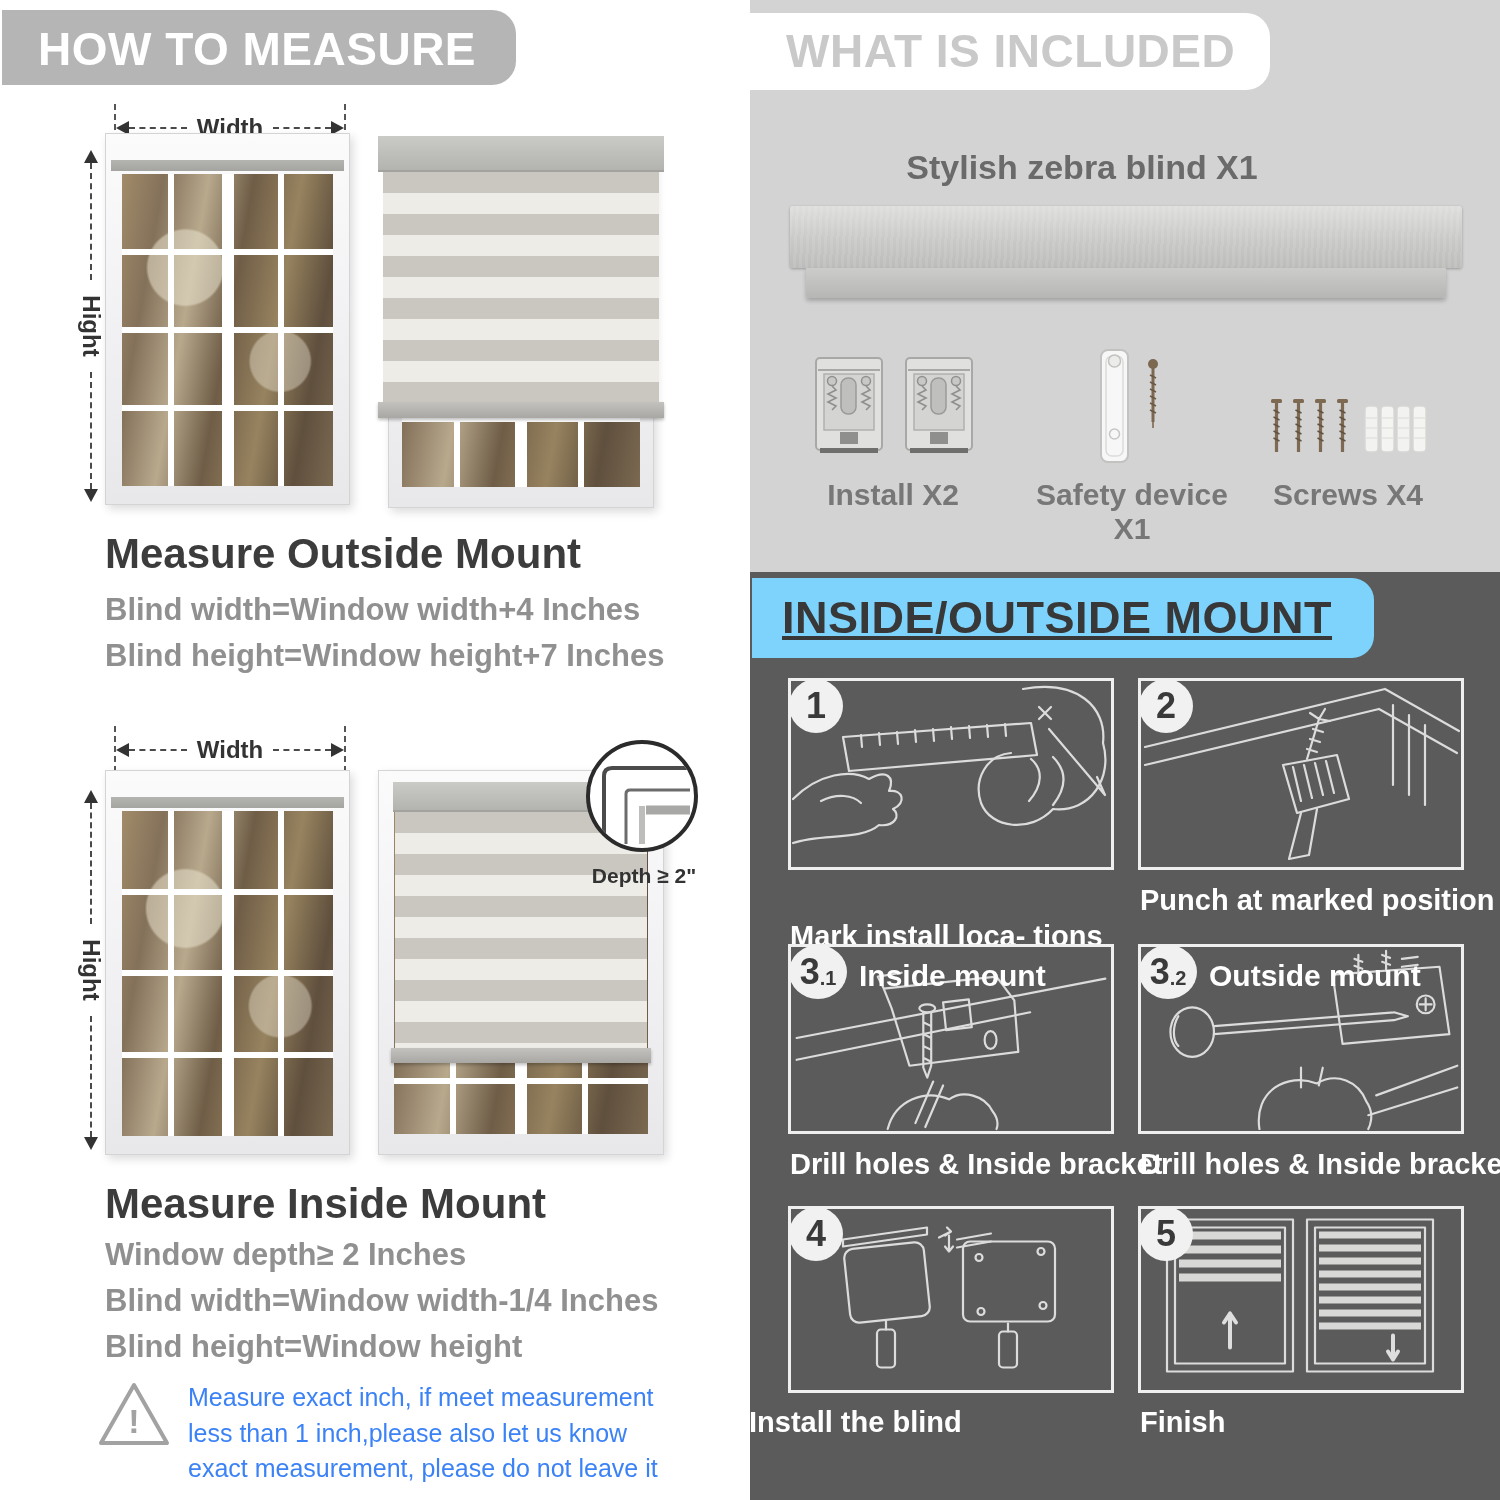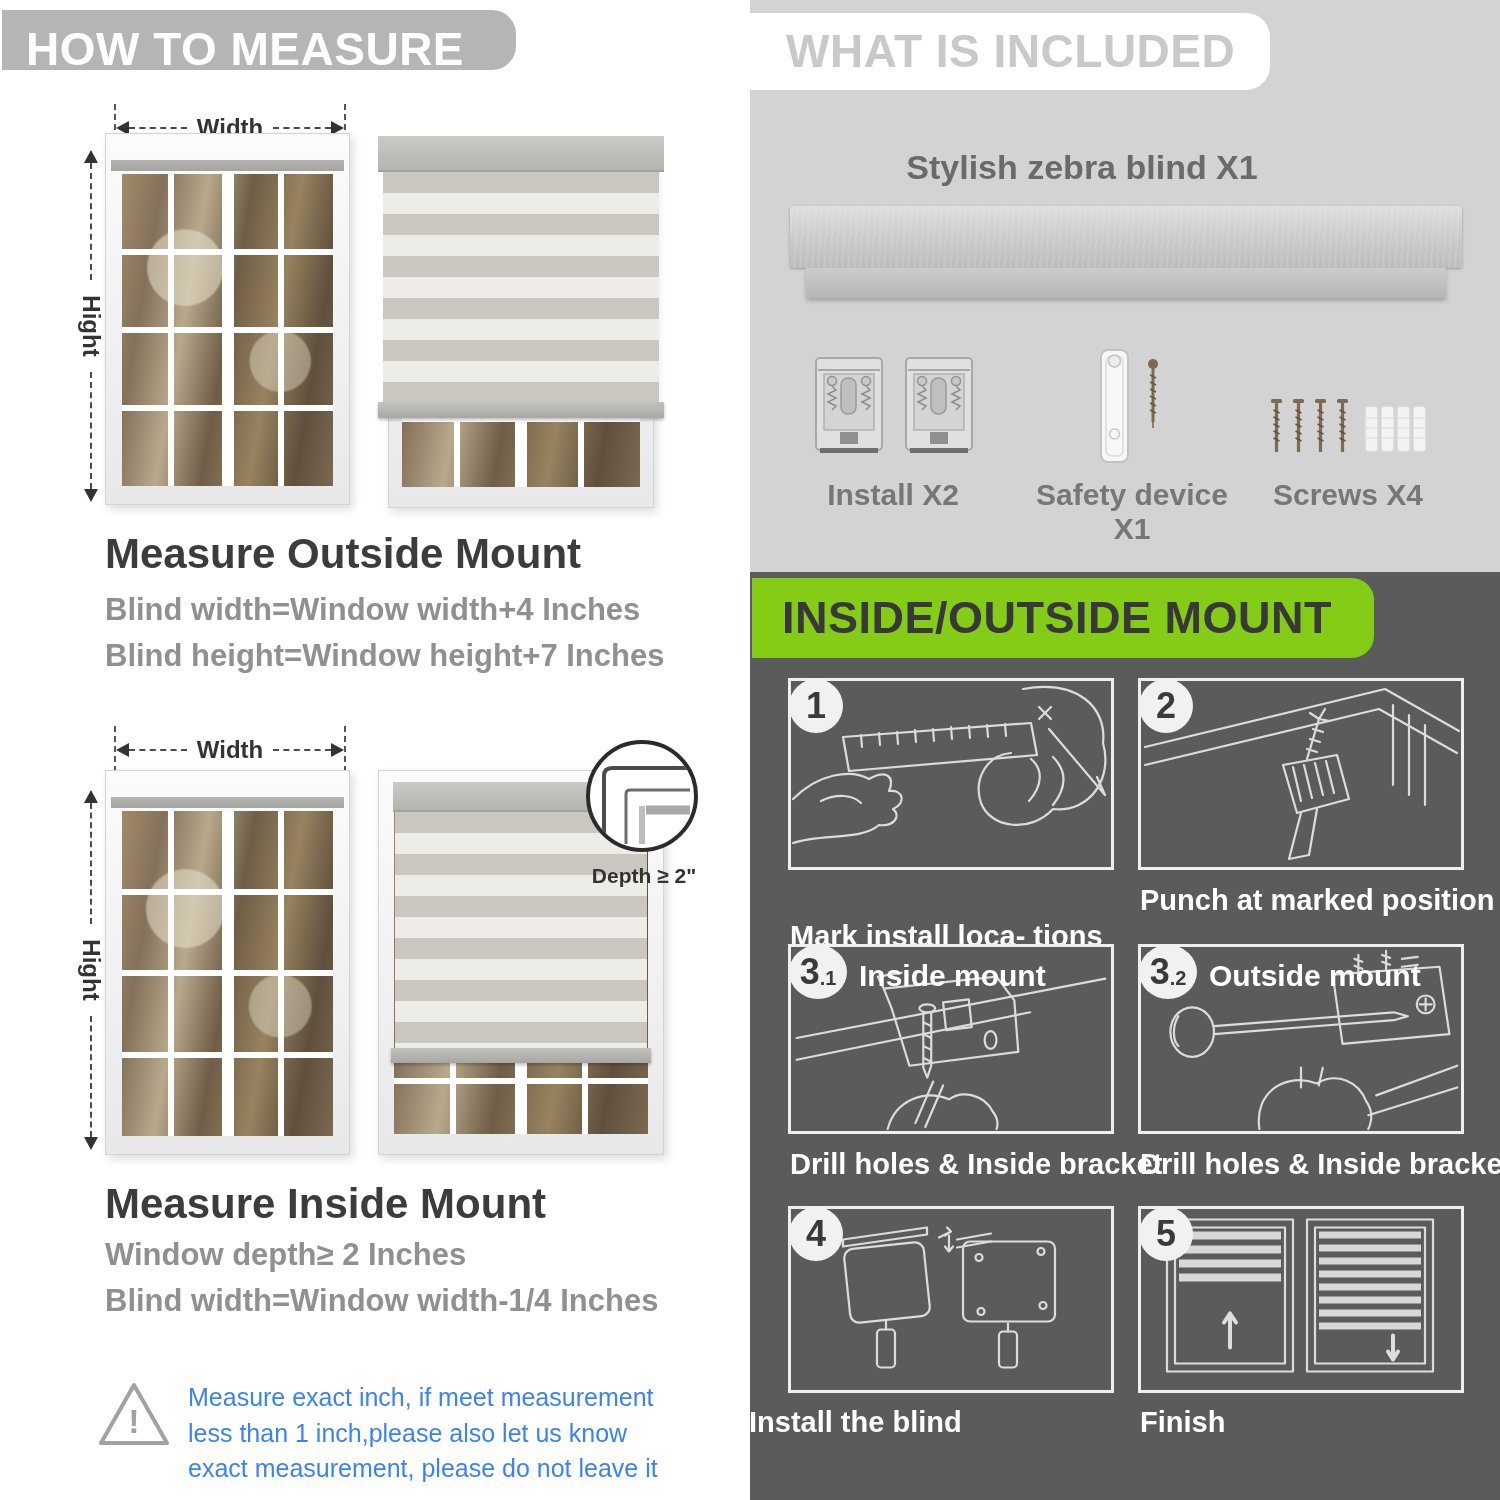--- a/index.html
+++ b/index.html
@@ -1,26 +1,26 @@
 <!DOCTYPE html>
 <html><head>
 <meta charset="utf-8">
 <title>Zebra Blind Guide</title>
 <style>
   html,body{margin:0;padding:0;background:#fff;}
   .page{position:relative;width:1500px;height:1500px;background:#ffffff;overflow:hidden;
         font-family:"Liberation Sans",sans-serif;}
   
   .hdr{position:absolute;box-sizing:border-box;font-weight:bold;letter-spacing:.5px;}
-  .hdr-left{left:2px;top:10px;width:514px;height:60px;background:#b5b5b5;color:#fff;
-            border-radius:0 24px 24px 0;font-size:46px;line-height:78px;padding-left:24px;}
+  .hdr-left{left:2px;top:10px;width:514px;height:75px;background:#b5b5b5;color:#fff;
+            border-radius:0 24px 24px 0;font-size:46px;line-height:78px;padding-left:36px;}
   .hdr-included{left:750px;top:13px;width:520px;height:77px;background:#ffffff;color:#c9c9c9;
             border-radius:0 24px 24px 0;font-size:46px;line-height:77px;padding-left:36px;}
-  .hdr-mount{left:752px;top:578px;width:622px;height:80px;background:#84cc16;color:#383838;
-            border-radius:0 22px 22px 0;font-size:45px;line-height:80px;padding-left:30px;}
+  .hdr-mount{left:752px;top:578px;width:622px;height:80px;background:#7dd3fc;color:#383838;
+            border-radius:0 22px 22px 0;font-size:45px;line-height:80px;padding-left:30px;text-decoration:underline;}
   
   .light-bg{position:absolute;left:750px;top:0;width:750px;height:572px;background:#d3d3d3;}
   .dark-bg{position:absolute;left:750px;top:572px;width:750px;height:928px;background:#5b5b5b;}
   
   .measure-h{position:absolute;display:flex;align-items:center;}
   .hdash{flex:1;border-top:2px dashed #4a4a4a;height:0;}
   .mlabel{font-weight:bold;font-size:24px;color:#333;padding:0 10px;white-space:nowrap;}
   .tri-l{width:0;height:0;border-top:7px solid transparent;border-bottom:7px solid transparent;border-right:13px solid #333;}
   .tri-r{width:0;height:0;border-top:7px solid transparent;border-bottom:7px solid transparent;border-left:13px solid #333;}
   .tick-v{position:absolute;width:0;border-left:2px dashed #555;}
@@ -187,20 +187,21 @@
       <path d="M36,100 L36,50 Q36,46 40,46 L100,46" stroke="#6c6c6c" stroke-width="3" fill="none"></path>
       <path d="M56,66 L100,66" stroke="#a8a8a6" stroke-width="9" fill="none"></path>
       <path d="M52,100 L52,62" stroke="#bdbdbb" stroke-width="6" fill="none"></path>
     </svg>
   </div>
   <div class="depth-label">Depth ≥ 2"</div>
 
   <div class="h2" style="left:105px;top:1180px;">Measure Inside Mount</div>
   <div class="gline" style="left:105px;top:1237px;">Window depth≥ 2 Inches</div>
   <div class="gline" style="left:105px;top:1283px;">Blind width=Window width-1/4 Inches</div>
+  <div class="gline" style="left:105px;top:1329px;">Blind height=Window height</div>
 
   <svg style="position:absolute;left:95px;top:1378px;" width="78" height="74" viewBox="0 0 78 72">
     <polygon points="39,6 72,64 6,64" fill="none" stroke="#a2a2a2" stroke-width="4" stroke-linejoin="round"></polygon>
     <text x="39" y="54" text-anchor="middle" font-family="Liberation Sans, sans-serif" font-weight="bold" font-size="34" fill="#a2a2a2">!</text>
   </svg>
   <div class="note">Measure exact inch, if meet measurement less than 1 inch,please also let us know exact measurement, please do not leave it</div>
 
   <div class="hdr hdr-included">WHAT IS INCLUDED</div>
   <div class="product-label">Stylish zebra blind X1</div>
   <div class="headrail"></div>

